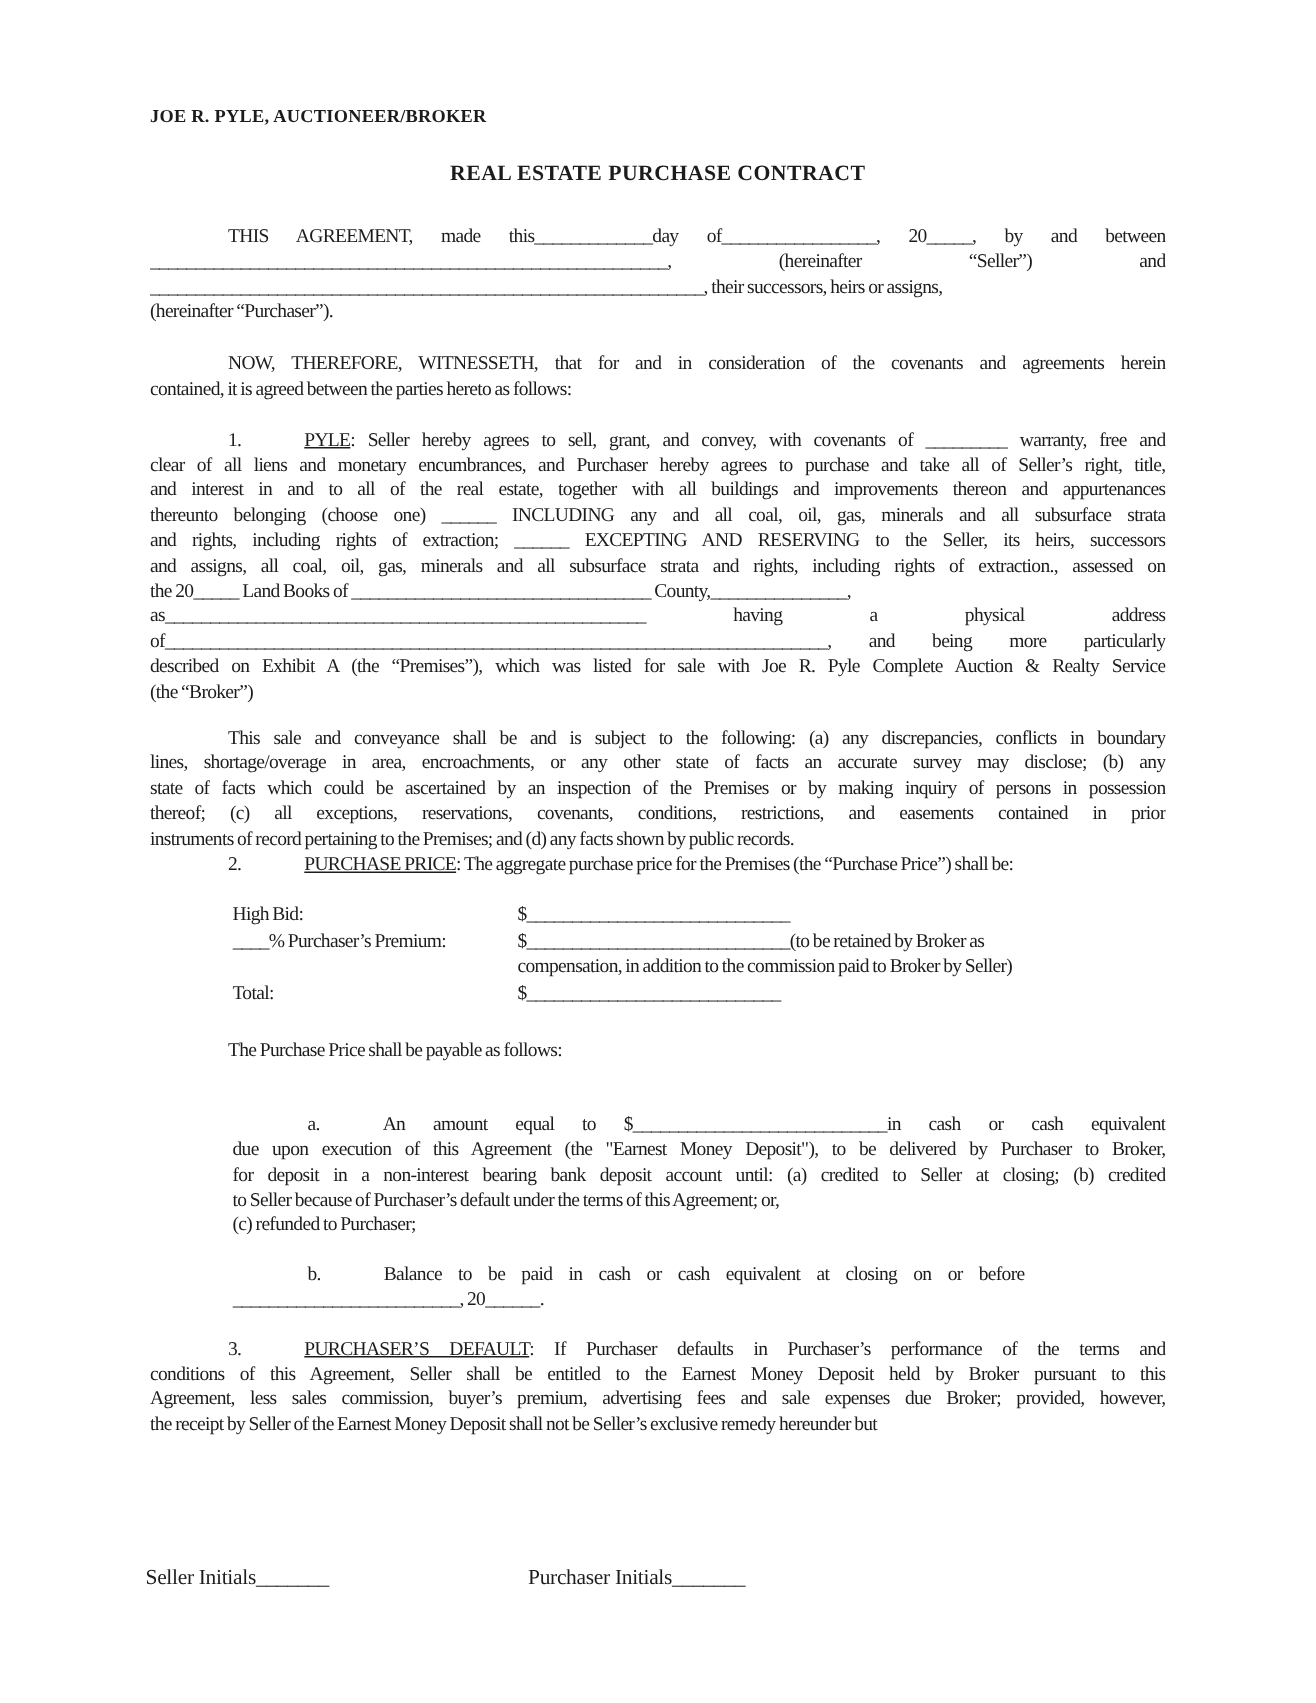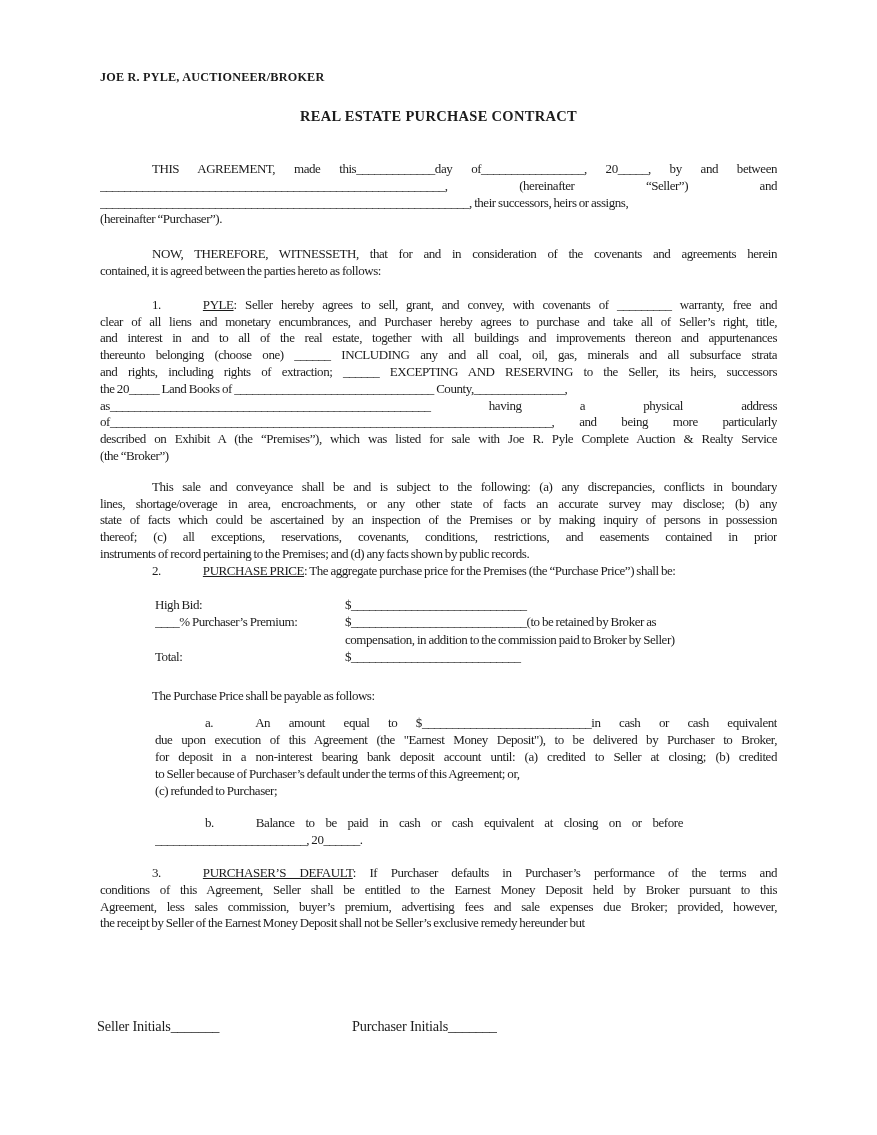--- a/index.html
+++ b/index.html
@@ -15,27 +15,27 @@
   .line{height:16.8px;overflow:hidden;}
   .jl{text-align:justify;text-align-last:justify;}
   .indent{display:inline-block;width:52px;}
   .tab{display:inline-block;width:42px;}
   .tab2{display:inline-block;width:50px;}
   .uhead{text-decoration:underline;}
   .m-wit{margin-top:18px;}
   .m-s1{margin-top:17px;}
   .m-subj{margin-top:14px;}
   .m-s2{margin-top:0;}
-  .m-intro{margin-top:36px;}
+  .m-intro{margin-top:24px;}
   .price-block{margin-top:16px;margin-left:55px;}
   .price-row{display:flex;line-height:17.5px;height:17.5px;overflow:hidden;justify-content:flex-end;}
   .price-label{width:190px;flex:none;}
   .price-value{flex:1;}
   .m-pay{margin-top:22px;}
-  .block-a{margin-top:11px;margin-left:55px;width:622px;}
+  .block-a{margin-top:32px;margin-left:55px;width:622px;}
   .block-b{margin-top:16px;margin-left:55px;width:622px;}
   .short{padding-right:94px;}
   .m-s3{margin-top:16px;}
   .footer{margin-top:86px;margin-left:-3px;font-size:14.3px;letter-spacing:-0.2px;}
   .fgroup{display:inline-block;width:255px;}
 </style>
 </head>
 <body>
 
 <div class="page">
@@ -55,20 +55,21 @@
     <div class="line jl"><span class="indent"></span><span>NOW, THEREFORE, WITNESSETH, that for and in consideration of the covenants and agreements herein</span></div>
     <div class="line">contained, it is agreed between the parties hereto as follows:</div>
   </div>
 
   <div class="para m-s1">
     <div class="line jl"><span class="indent"></span><span>1.</span><span class="tab"></span><span class="uhead">PYLE</span><span>: Seller hereby agrees to sell, grant, and convey, with covenants of _________ warranty, free and</span></div>
     <div class="line jl">clear of all liens and monetary encumbrances, and Purchaser hereby agrees to purchase and take all of Seller’s right, title,</div>
     <div class="line jl">and interest in and to all of the real estate, together with all buildings and improvements thereon and appurtenances</div>
     <div class="line jl">thereunto belonging (choose one) ______ INCLUDING any and all coal, oil, gas, minerals and all subsurface strata</div>
     <div class="line jl">and rights, including rights of extraction; ______ EXCEPTING AND RESERVING to the Seller, its heirs, successors</div>
+    <div class="line jl">and assigns, all coal, oil, gas, minerals and all subsurface strata and rights, including rights of extraction., assessed on</div>
     <div class="line">the 20_____ Land Books of _________________________________ County,_______________,</div>
     <div class="line jl">as_____________________________________________________ having a physical address</div>
     <div class="line jl">of_________________________________________________________________________, and being more particularly</div>
     <div class="line jl">described on Exhibit A (the “Premises”), which was listed for sale with Joe R. Pyle Complete Auction &amp; Realty Service</div>
     <div class="line">(the “Broker”)</div>
   </div>
 
   <div class="para m-subj">
     <div class="line jl"><span class="indent"></span><span>This sale and conveyance shall be and is subject to the following: (a) any discrepancies, conflicts in boundary</span></div>
     <div class="line jl">lines, shortage/overage in area, encroachments, or any other state of facts an accurate survey may disclose; (b) any</div>

